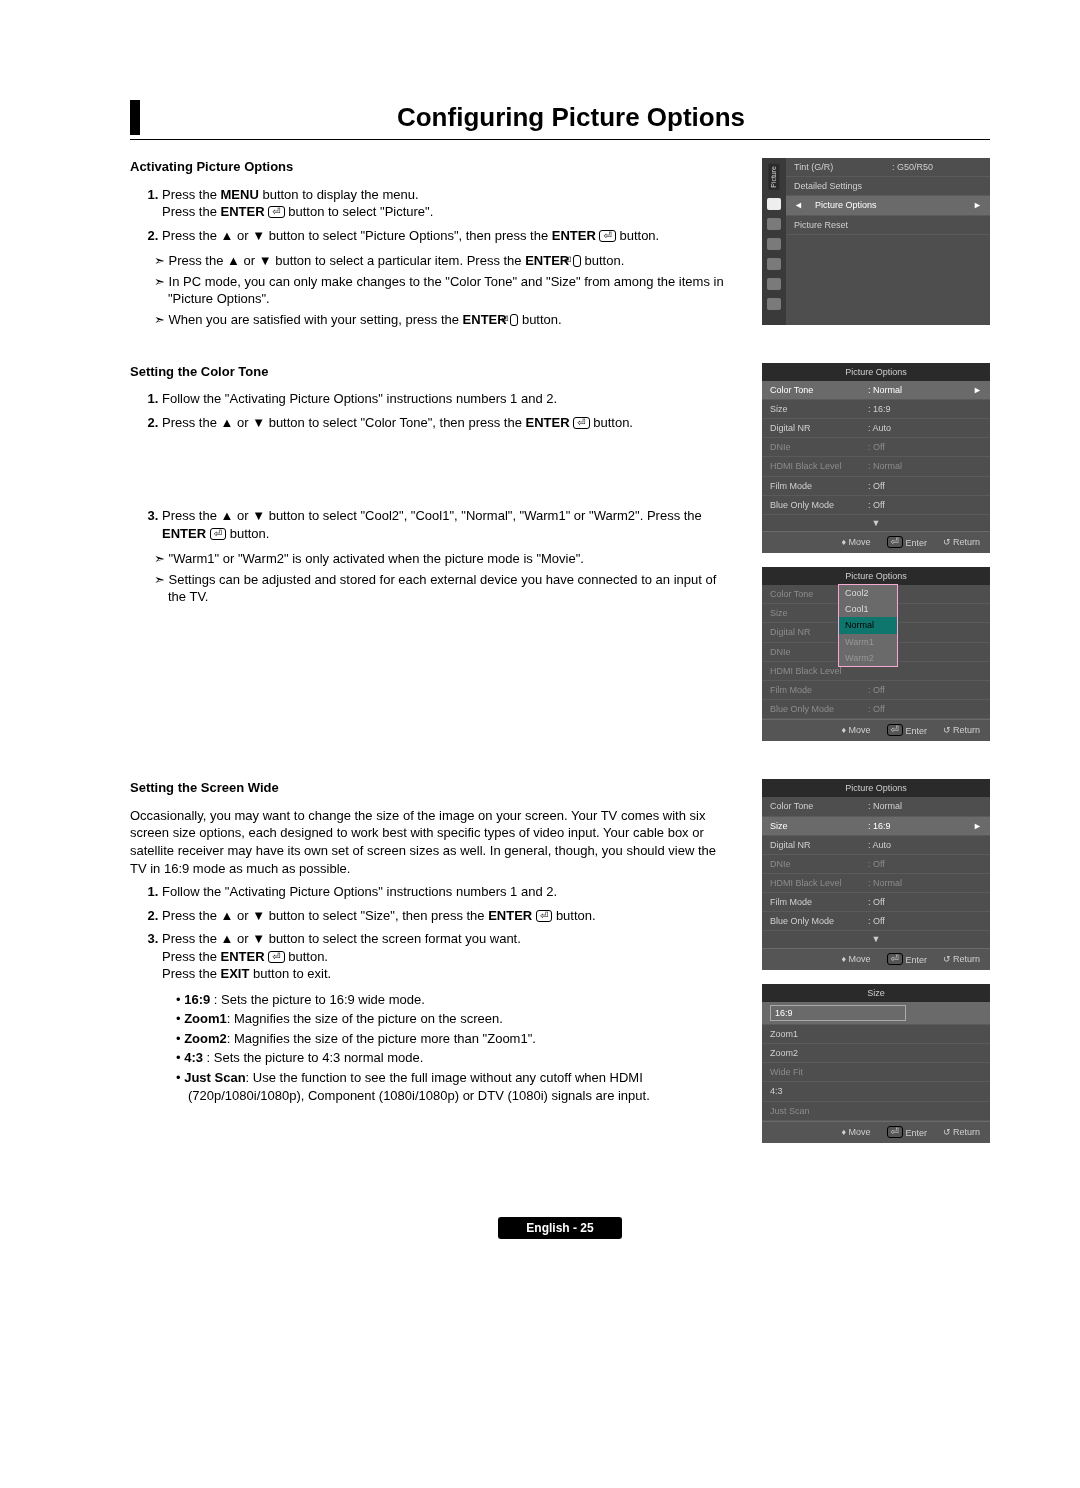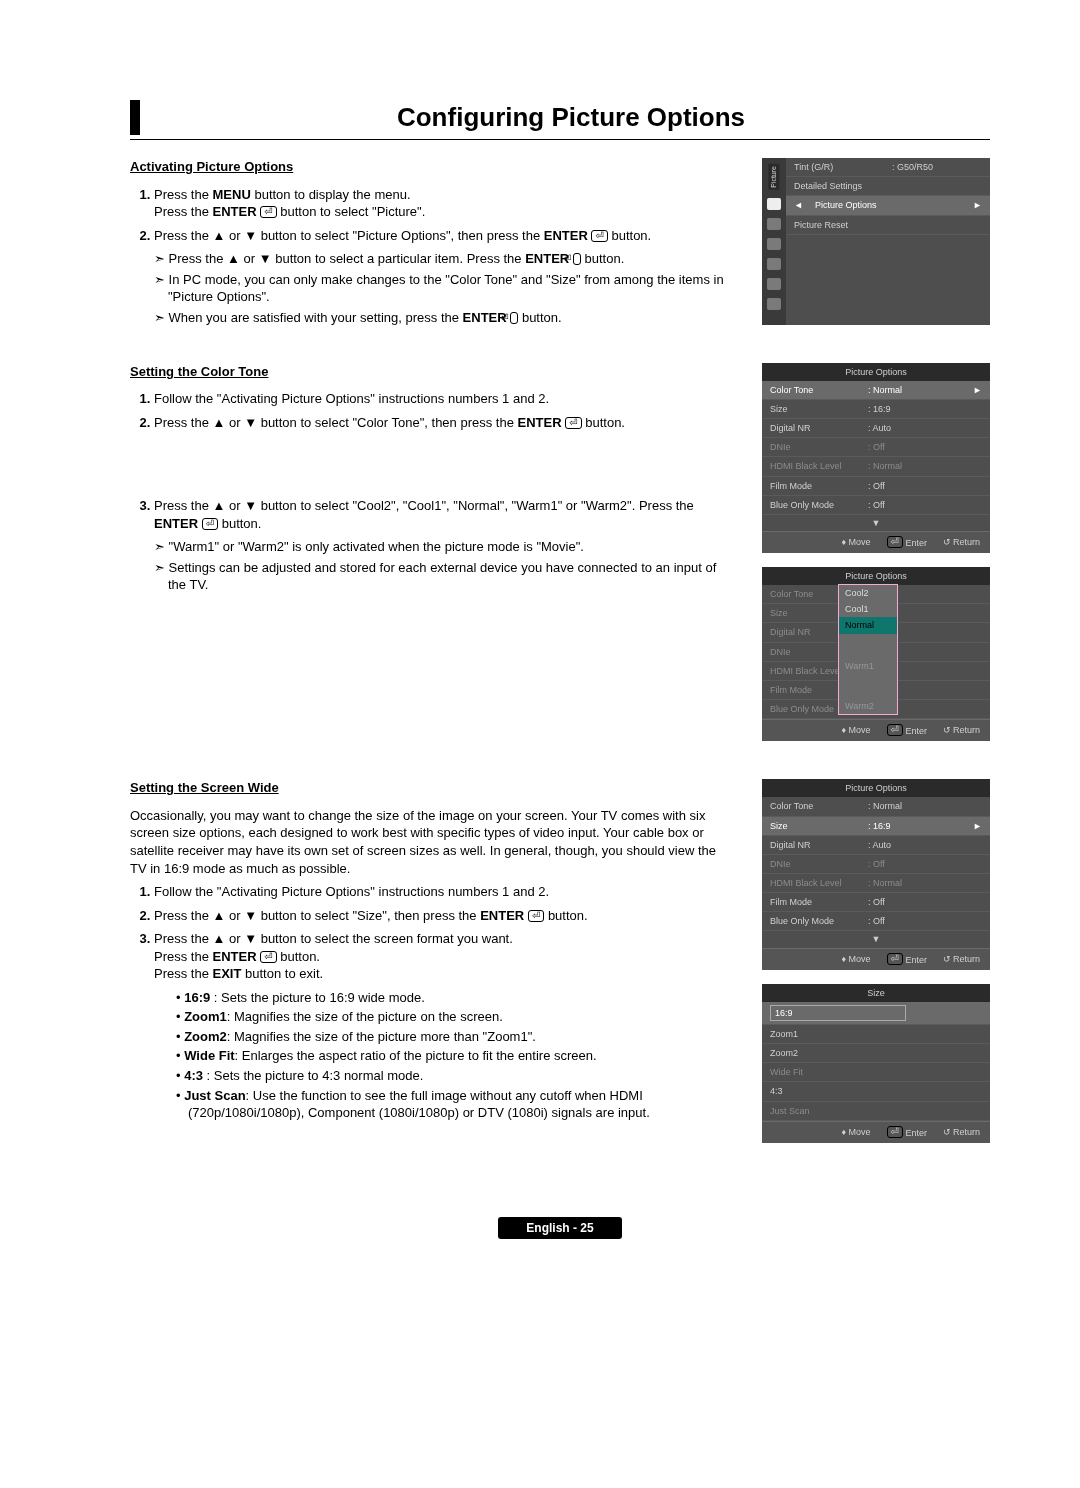--- a/index.html
+++ b/index.html
@@ -37,25 +37,24 @@
     display: flex;
     flex-direction: row;
     gap: 24px;
   }
   .text-col {
     flex: 1 1 auto;
     padding-right: 8px;
   }
   .subhead {
     font-weight: bold;
-    text-decoration: underline;
     margin-bottom: 10px;
   }
   ol.steps {
-    margin: 0;
+    margin: 8px;
     padding-left: 24px;
   }
   ol.steps > li {
     list-style: decimal;
     font-weight: bold;
     margin: 0 0 6px 0;
   }
   ol.steps > li > span { font-weight: normal; }
   .note {
     margin-left: 24px;
@@ -150,21 +149,21 @@
   }
   .dd-list {
     position: absolute;
     left: 76px;
     top: -1px;
     width: 58px;
     background:#6a6a6a;
     border:1px solid #f9a8d4;
   }
   .dd-item { padding:2px 6px; color:#ddd;}
-  .dd-item.dim{ color:#989898;margin-top:24px;}
+  .dd-item.dim{ color:#989898;}
   .dd-item.sel{ background:#0f766e; color:#000;}
   .footer-badge {
     display:block;
     width: 124px;
     margin: 60px auto 0;
     text-align:center;
     color:#fff;
     background:#000;
     font-weight:bold;
     font-size:12px;
@@ -360,21 +359,20 @@
           <li><span>
             <span>Press the ▲ or ▼ button to select the screen format you want.</span><br>
             <span>Press the </span><b>ENTER</b> <span class="icon-enter">⏎</span><span> button.</span><br>
             <span>Press the </span><b>EXIT</b><span> button to exit.</span>
           </span></li>
         </ol>
         <div class="bullets" id="sizeBullets">
             <div><b>16:9</b> : Sets the picture to 16:9 wide mode.</div>
             <div><b>Zoom1</b>: Magnifies the size of the picture on the screen.</div>
             <div><b>Zoom2</b>: Magnifies the size of the picture more than "Zoom1".</div>
-            <div><b>Wide Fit</b>: Enlarges the aspect ratio of the picture to fit the entire screen.</div>
             <div><b>4:3</b> : Sets the picture to 4:3 normal mode.</div>
             <div><b>Just Scan</b>: Use the function to see the full image without any cutoff when HDMI (720p/1080i/1080p), Component (1080i/1080p) or DTV (1080i) signals are input.</div>
           </div>
       </div>
       <div class="sidecol">
 
         <div class="osd">
           <div class="osd-title">Picture Options</div>
           <div id="osd4rows">
               <div class="osd-row">

